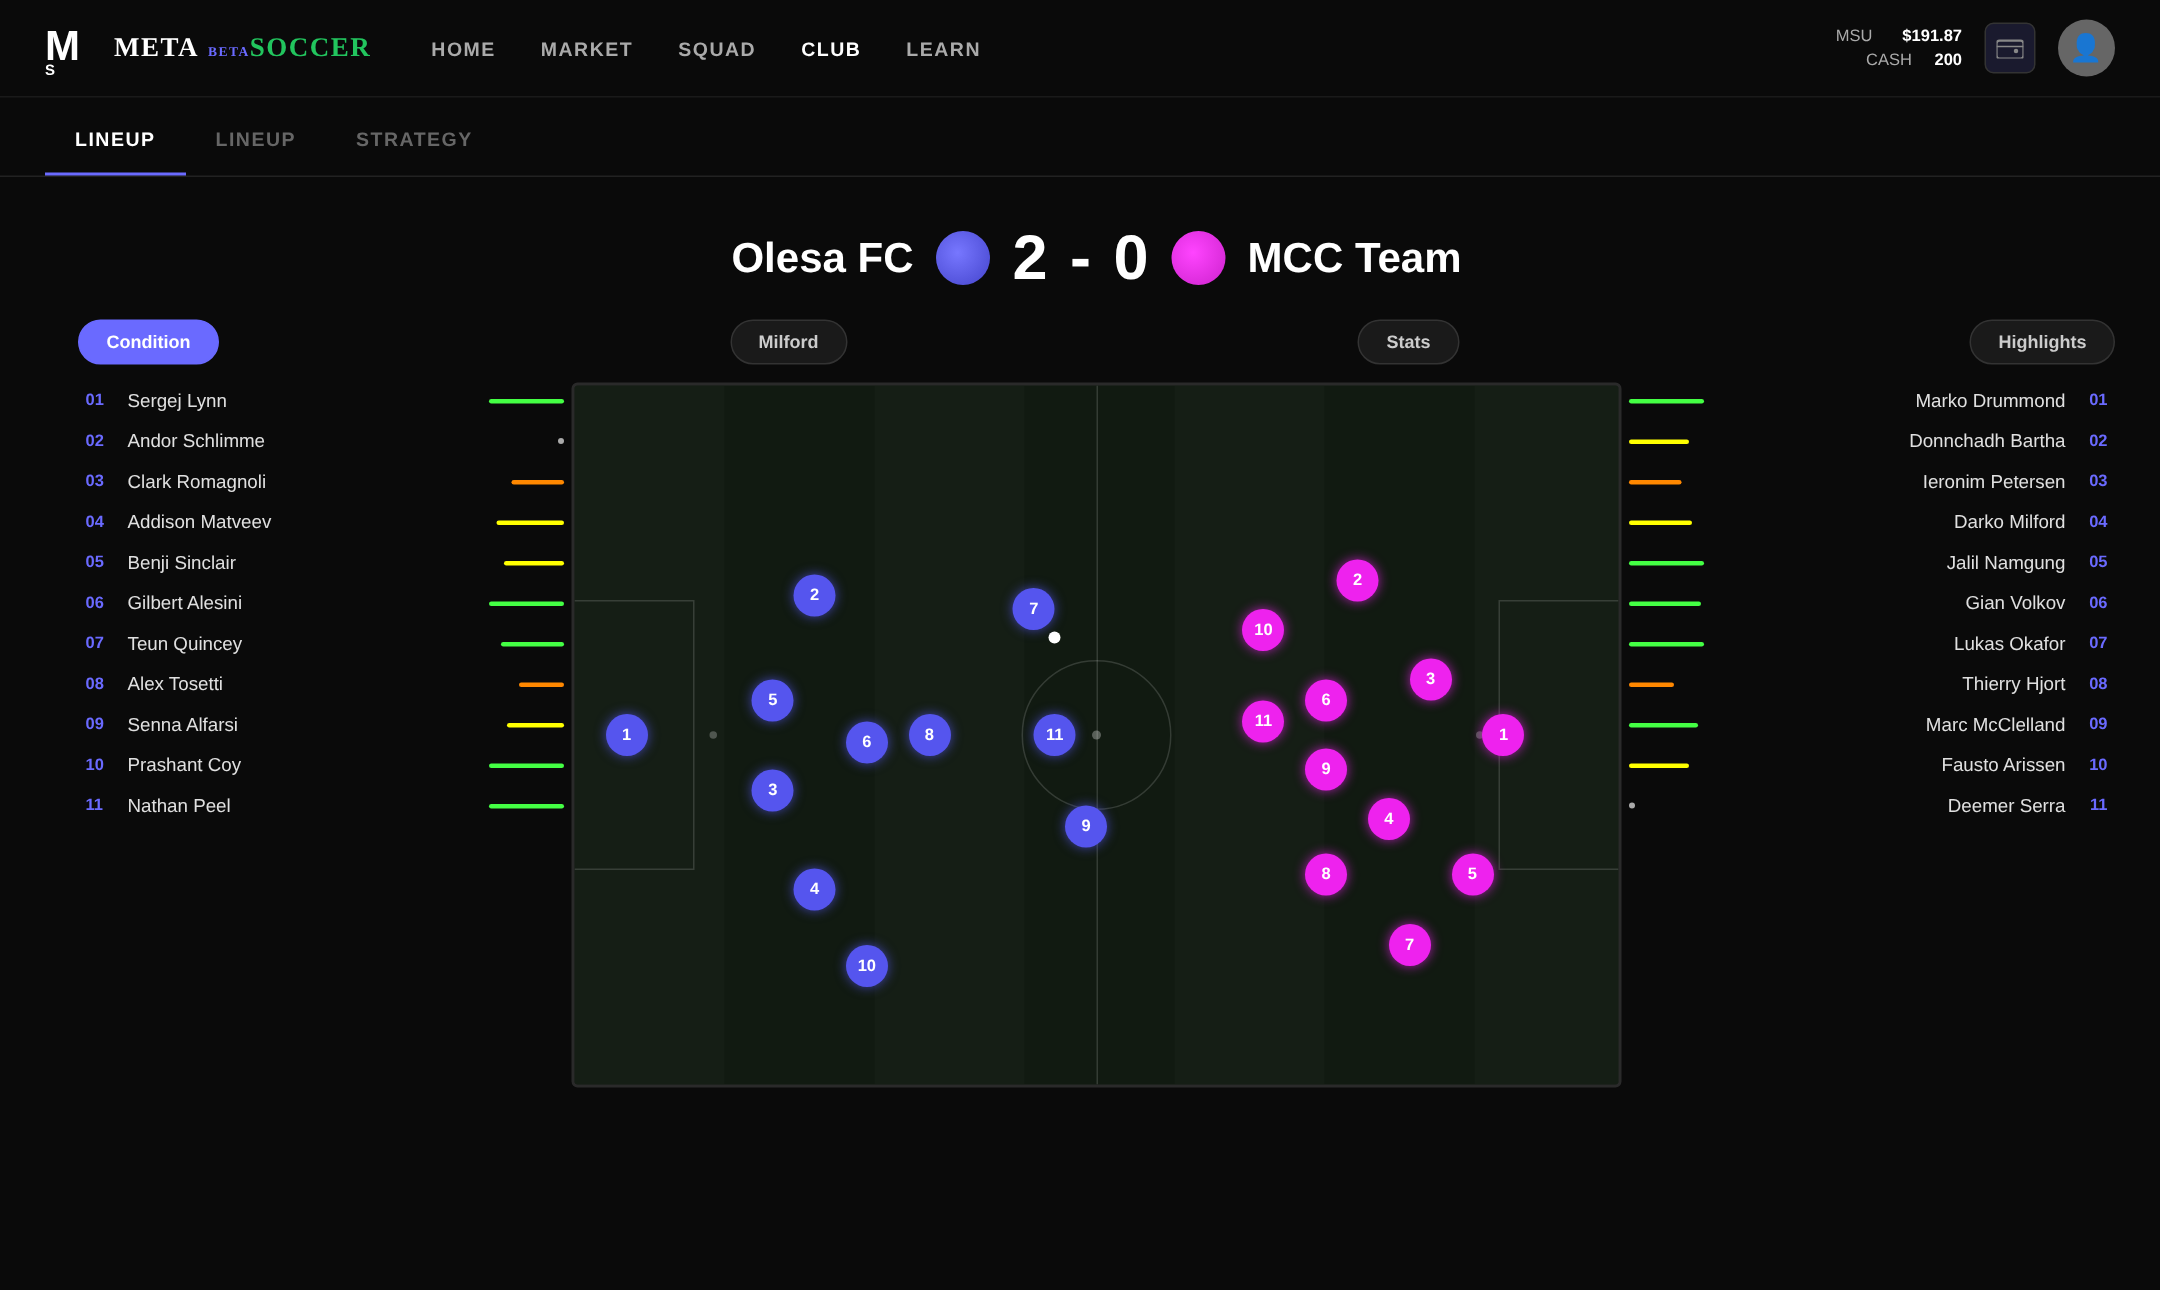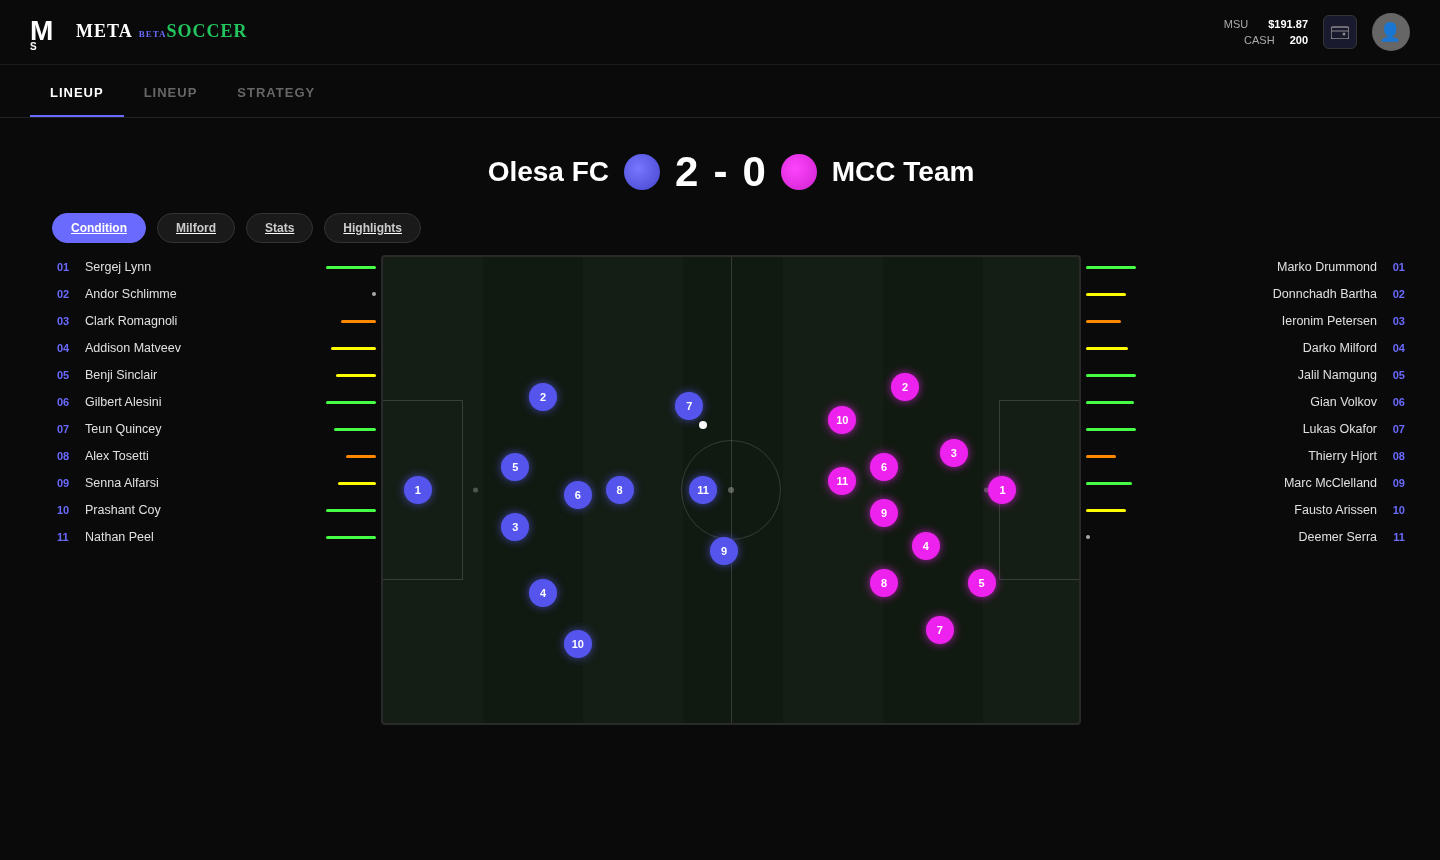--- a/index.html
+++ b/index.html
@@ -175,24 +175,23 @@
     .score-dash { color: #fff; }
     .match-time {
       color: #888;
       font-size: 13px;
       margin-top: 4px;
     }
 
     
     .filter-row {
       display: flex;
-      justify-content: flex-start;
-      gap: 11px;
+      justify-content: space-between;
+      gap: 26px;
       margin: 12px 0;
-      text-decoration: underline;
     }
     .filter-btn {
       padding: 7px 18px;
       border-radius: 20px;
       border: 1px solid #333;
       background: #1a1a1a;
       color: #ccc;
       font-size: 12px;
       font-weight: 600;
       cursor: pointer;
@@ -400,20 +399,27 @@
         <text x="0" y="36" font-size="10" font-weight="900" fill="white">S</text>
       </svg>
       <div class="logo-text">
         <span style="display:flex;align-items:baseline;gap:4px">
           <span class="logo-meta">META</span>
           <span class="logo-beta">BETA</span>
         </span>
         <span class="logo-soccer">SOCCER</span>
       </div>
     </div>
+    <nav>
+      <a href="#" class="">HOME</a>
+      <a href="#" class="">MARKET</a>
+      <a href="#" class="">SQUAD</a>
+      <a href="#" class="active">CLUB</a>
+      <a href="#" class="">LEARN</a>
+    </nav>
   </div>
   <div class="header-right">
     <div class="wallet-info">
       <div style="display:flex;gap:20px">
         <span style="color:#aaa">MSU</span>
         <span style="color:#fff;font-weight:700">$191.87</span>
       </div>
       <div style="display:flex;gap:15px">
         <span style="color:#aaa">CASH</span>
         <span style="color:#fff;font-weight:700">200</span>

